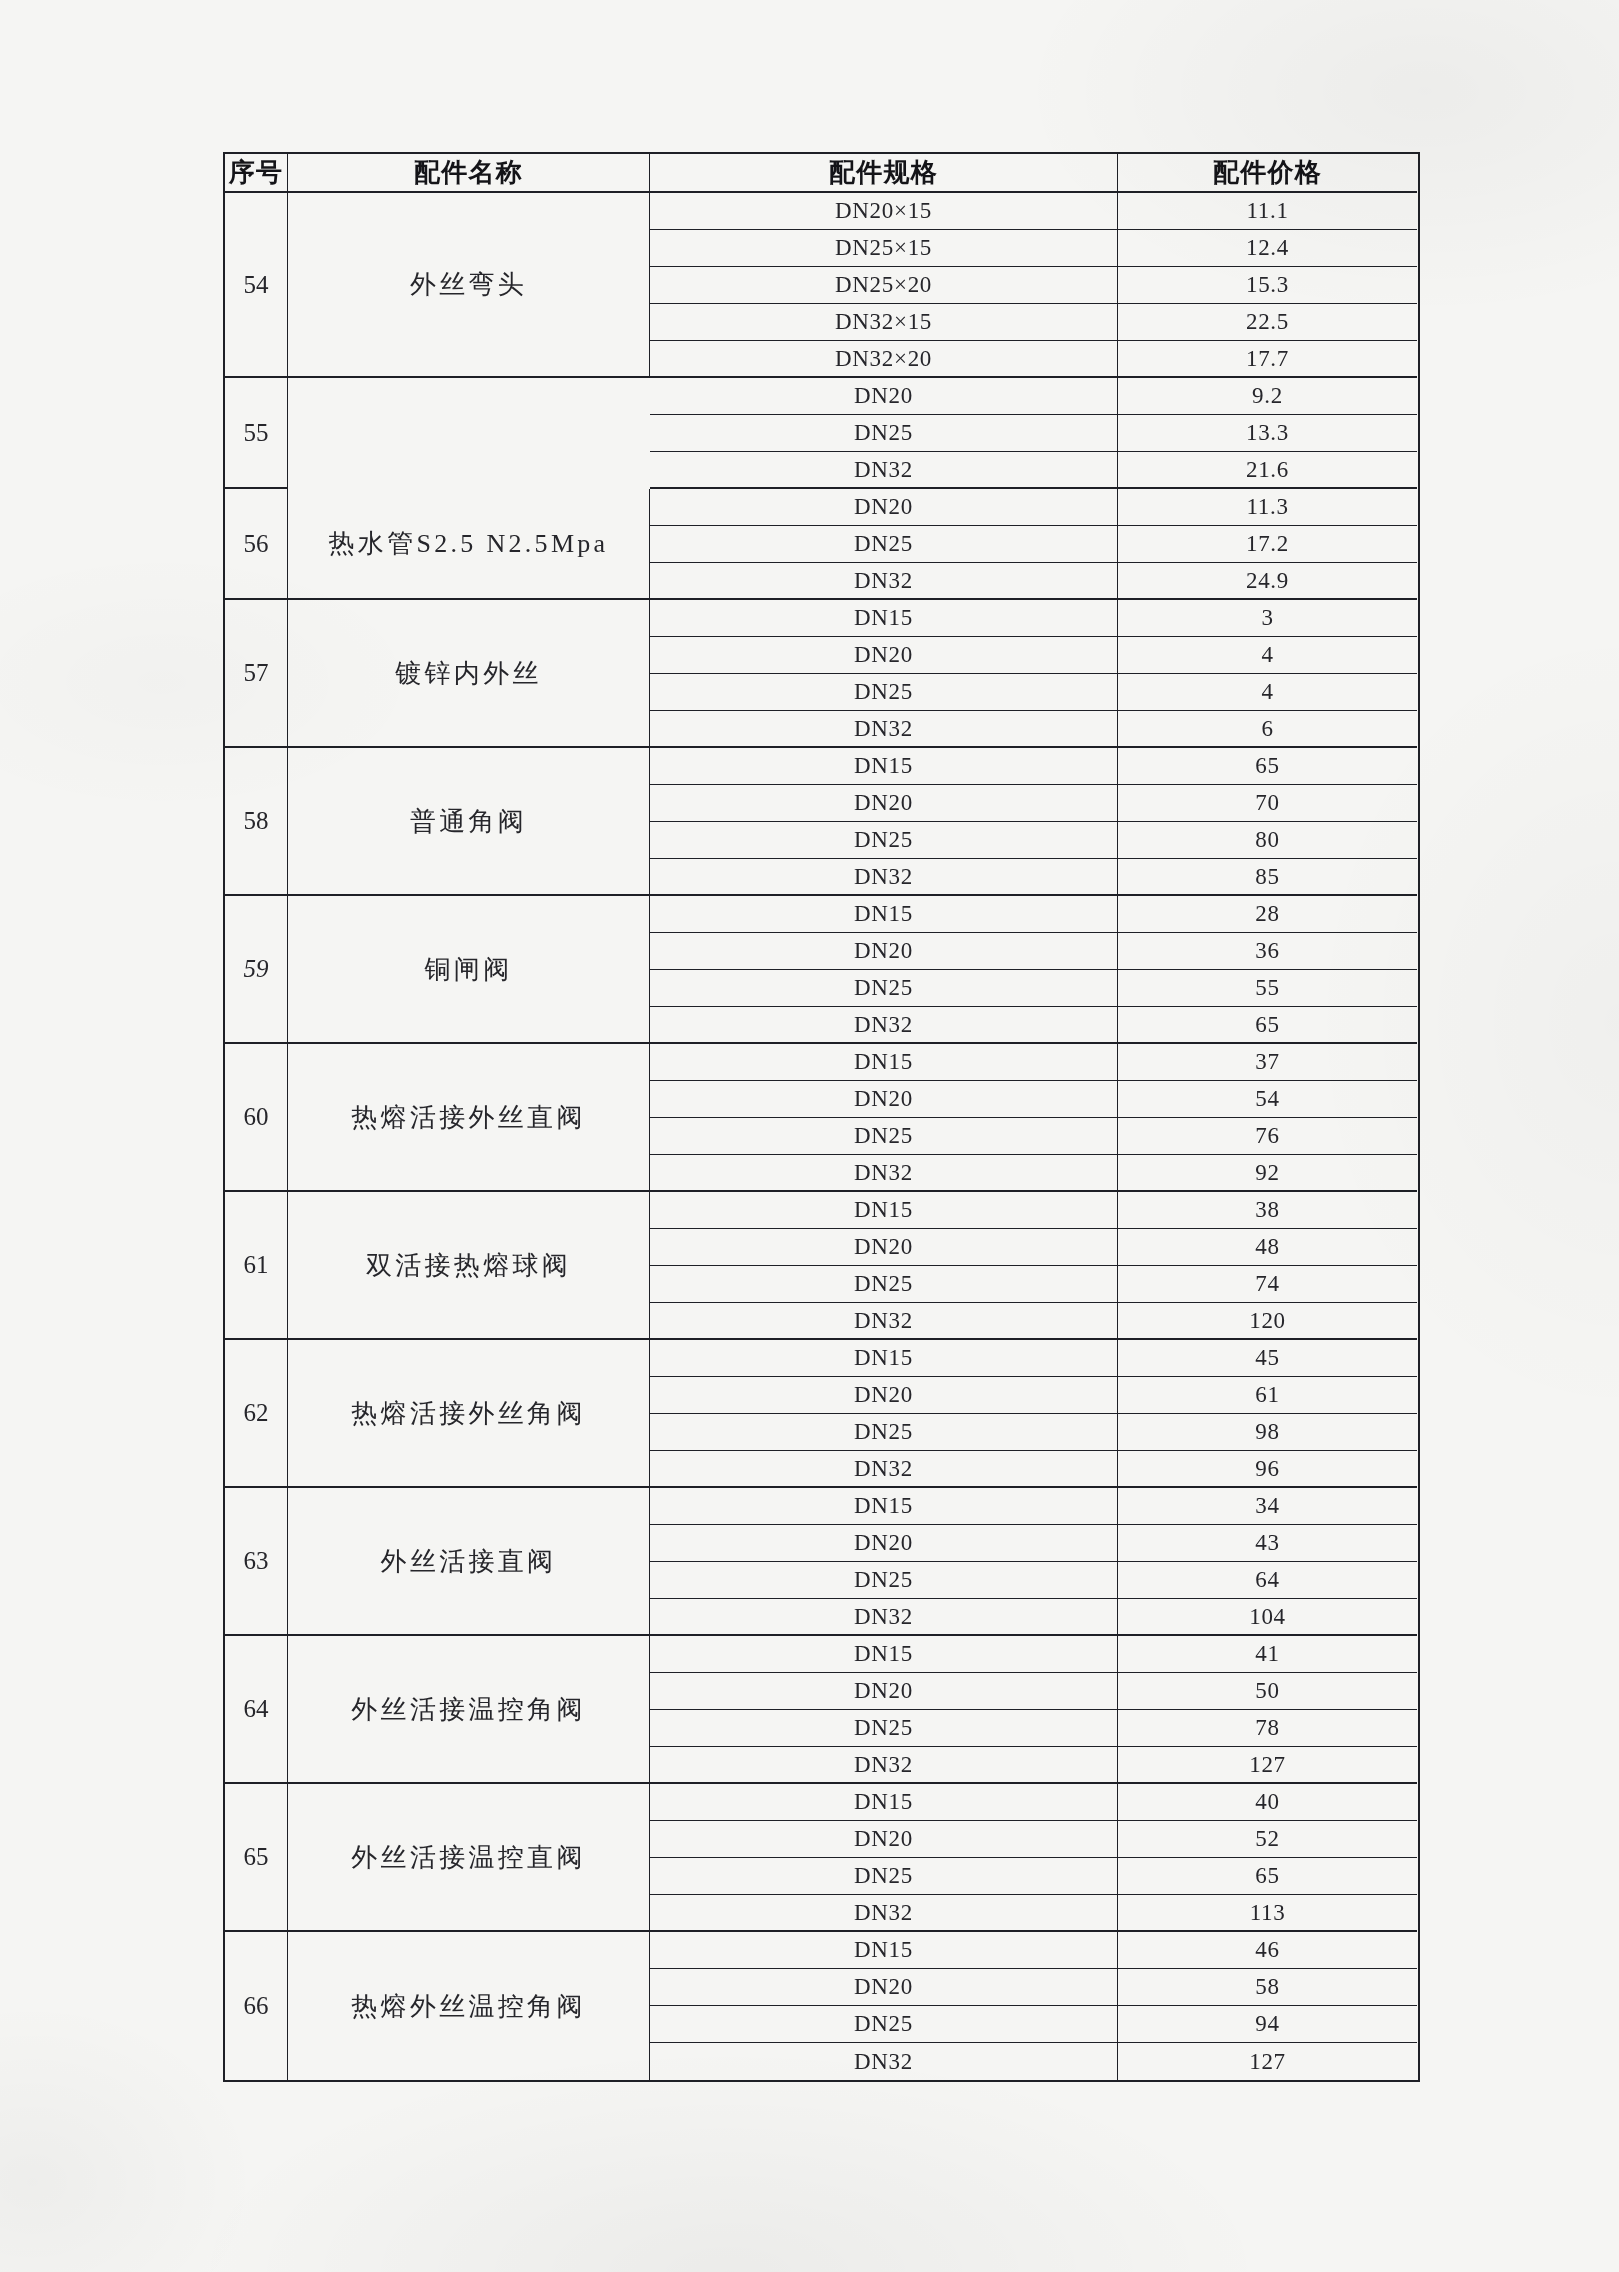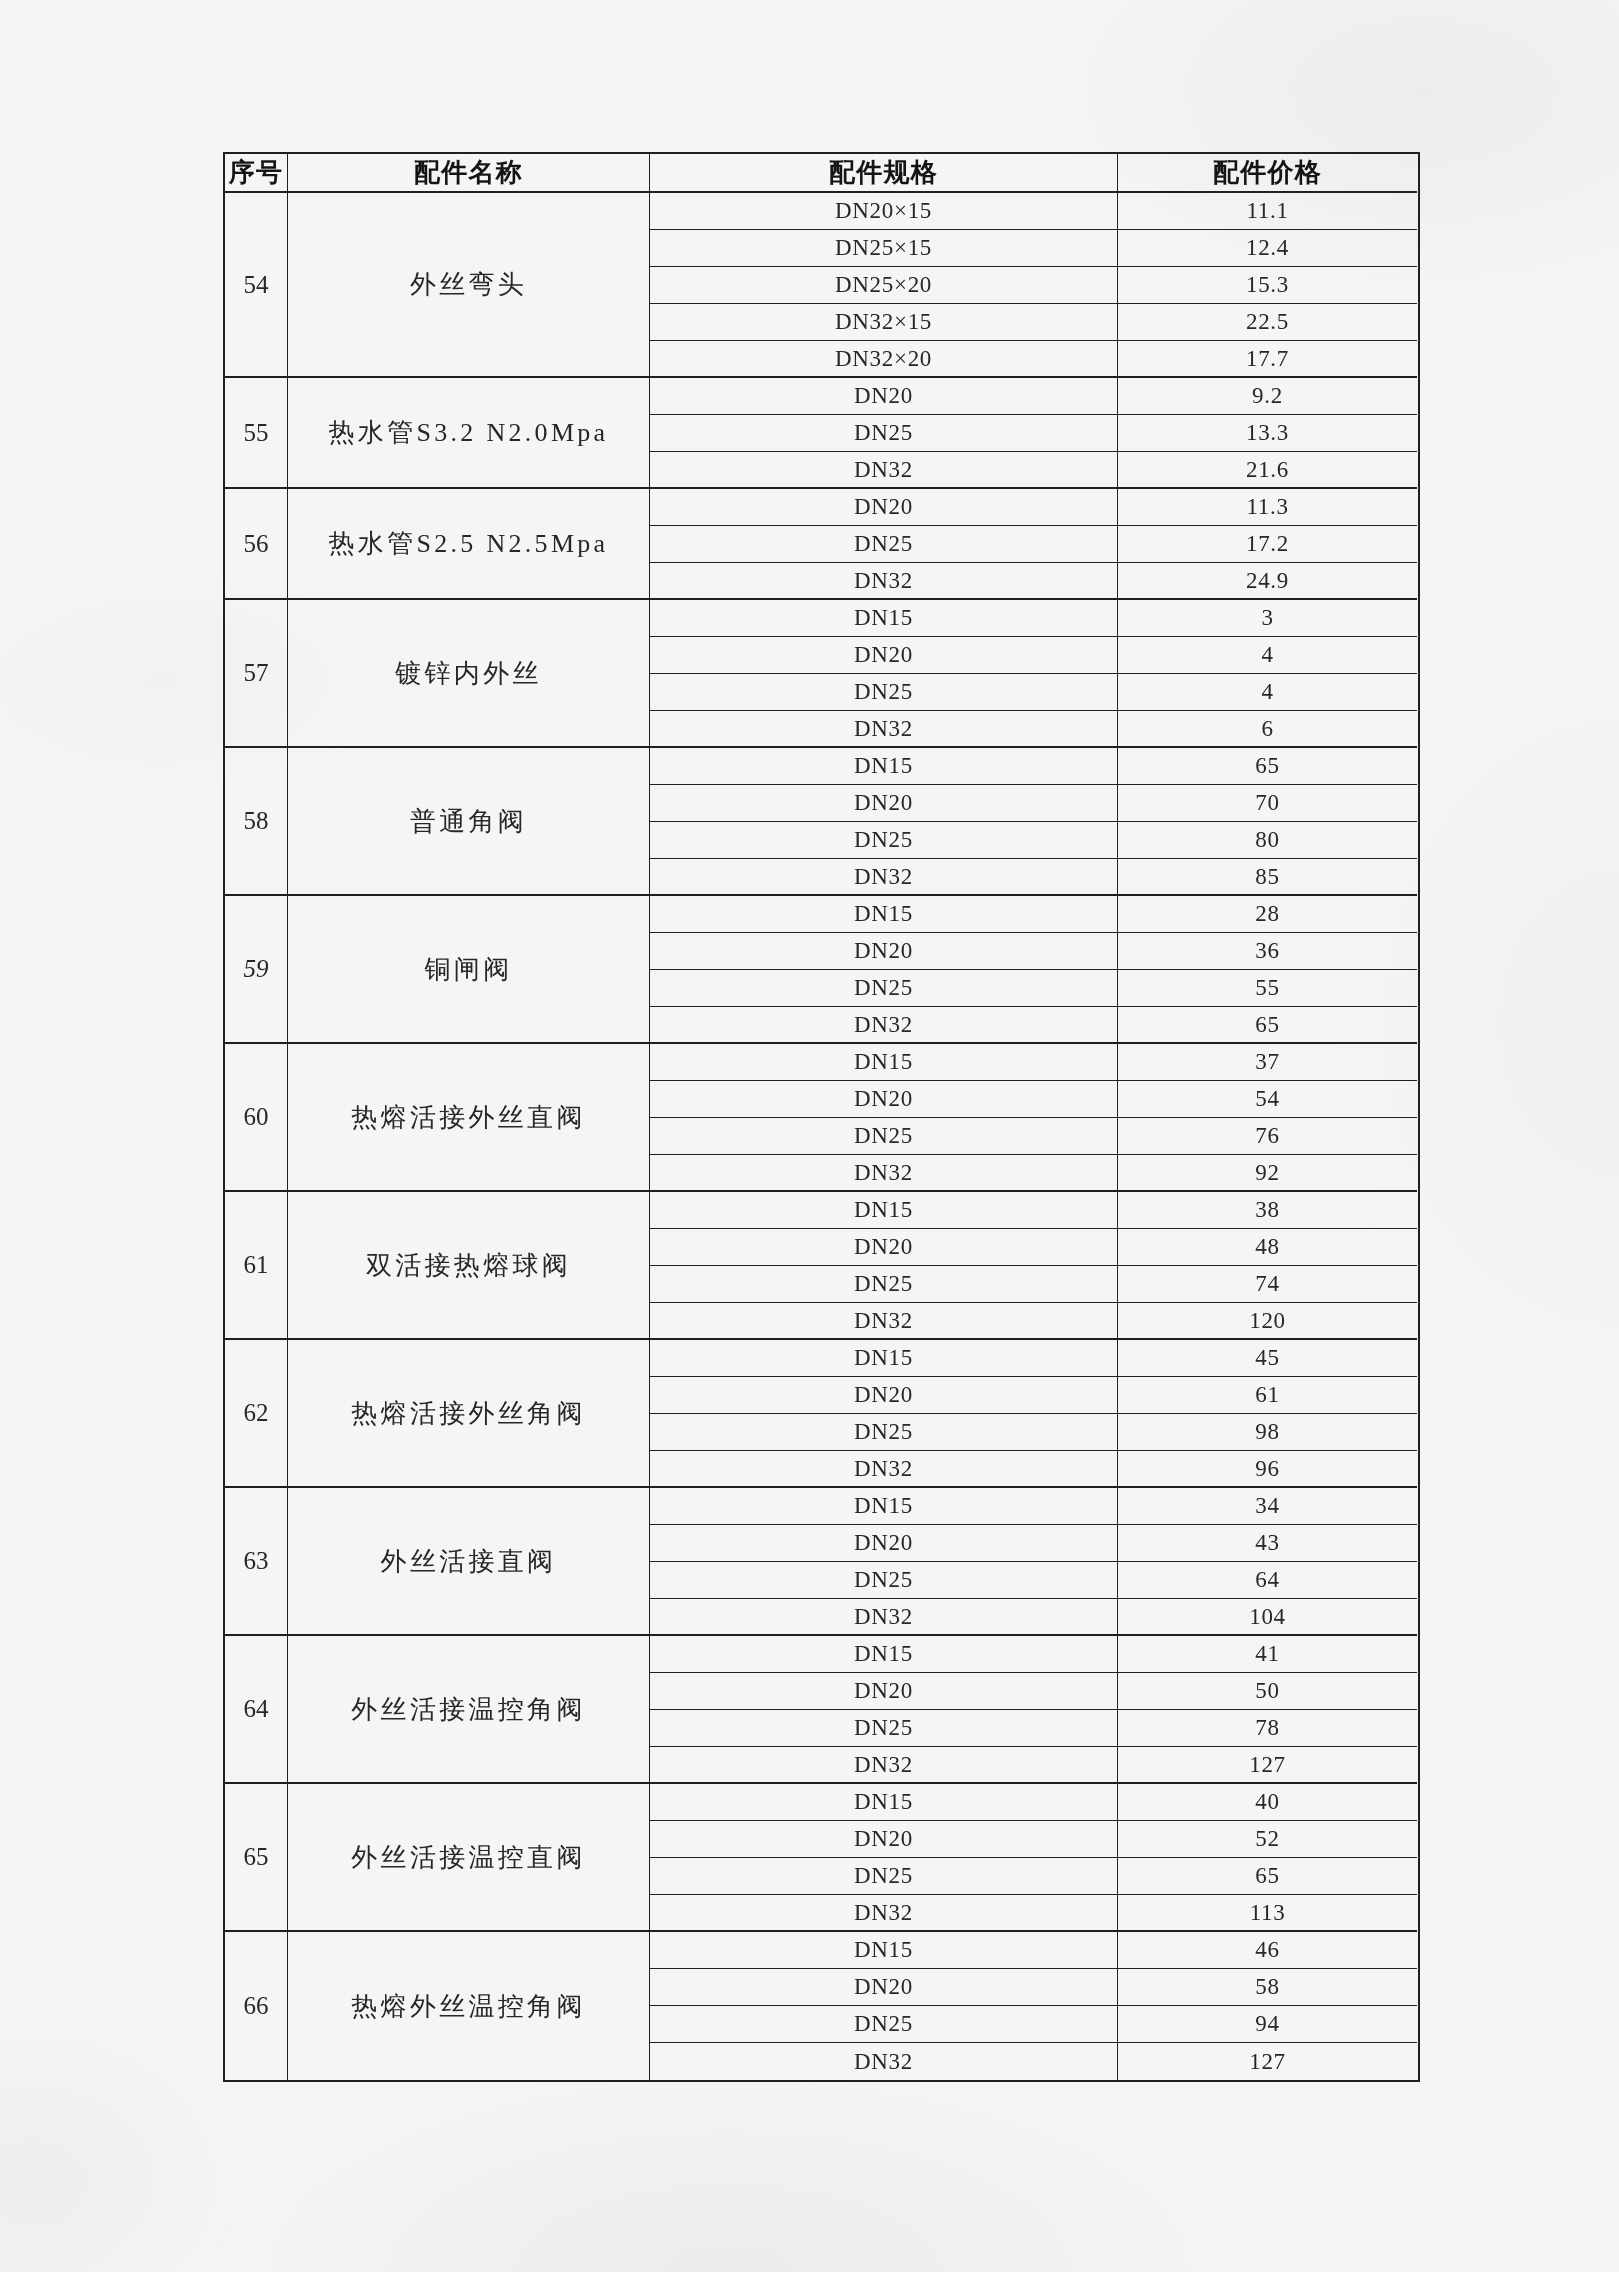--- a/index.html
+++ b/index.html
@@ -110,21 +110,20 @@
       <div class="cell price-cell">11.1</div>
       <div class="cell spec-cell">DN25×15</div>
       <div class="cell price-cell">12.4</div>
       <div class="cell spec-cell">DN25×20</div>
       <div class="cell price-cell">15.3</div>
       <div class="cell spec-cell">DN32×15</div>
       <div class="cell price-cell">22.5</div>
       <div class="cell spec-cell gsep">DN32×20</div>
       <div class="cell price-cell gsep">17.7</div>
       <div class="cell no-cell" style="grid-row: span 3;">55</div>
-      <div class="cell name-cell" style="grid-row: span 3;">热水管S3.2 N2.0Mpa</div>
       <div class="cell spec-cell">DN20</div>
       <div class="cell price-cell">9.2</div>
       <div class="cell spec-cell">DN25</div>
       <div class="cell price-cell">13.3</div>
       <div class="cell spec-cell gsep">DN32</div>
       <div class="cell price-cell gsep">21.6</div>
       <div class="cell no-cell" style="grid-row: span 3;">56</div>
       <div class="cell name-cell" style="grid-row: span 3;">热水管S2.5 N2.5Mpa</div>
       <div class="cell spec-cell">DN20</div>
       <div class="cell price-cell">11.3</div>

